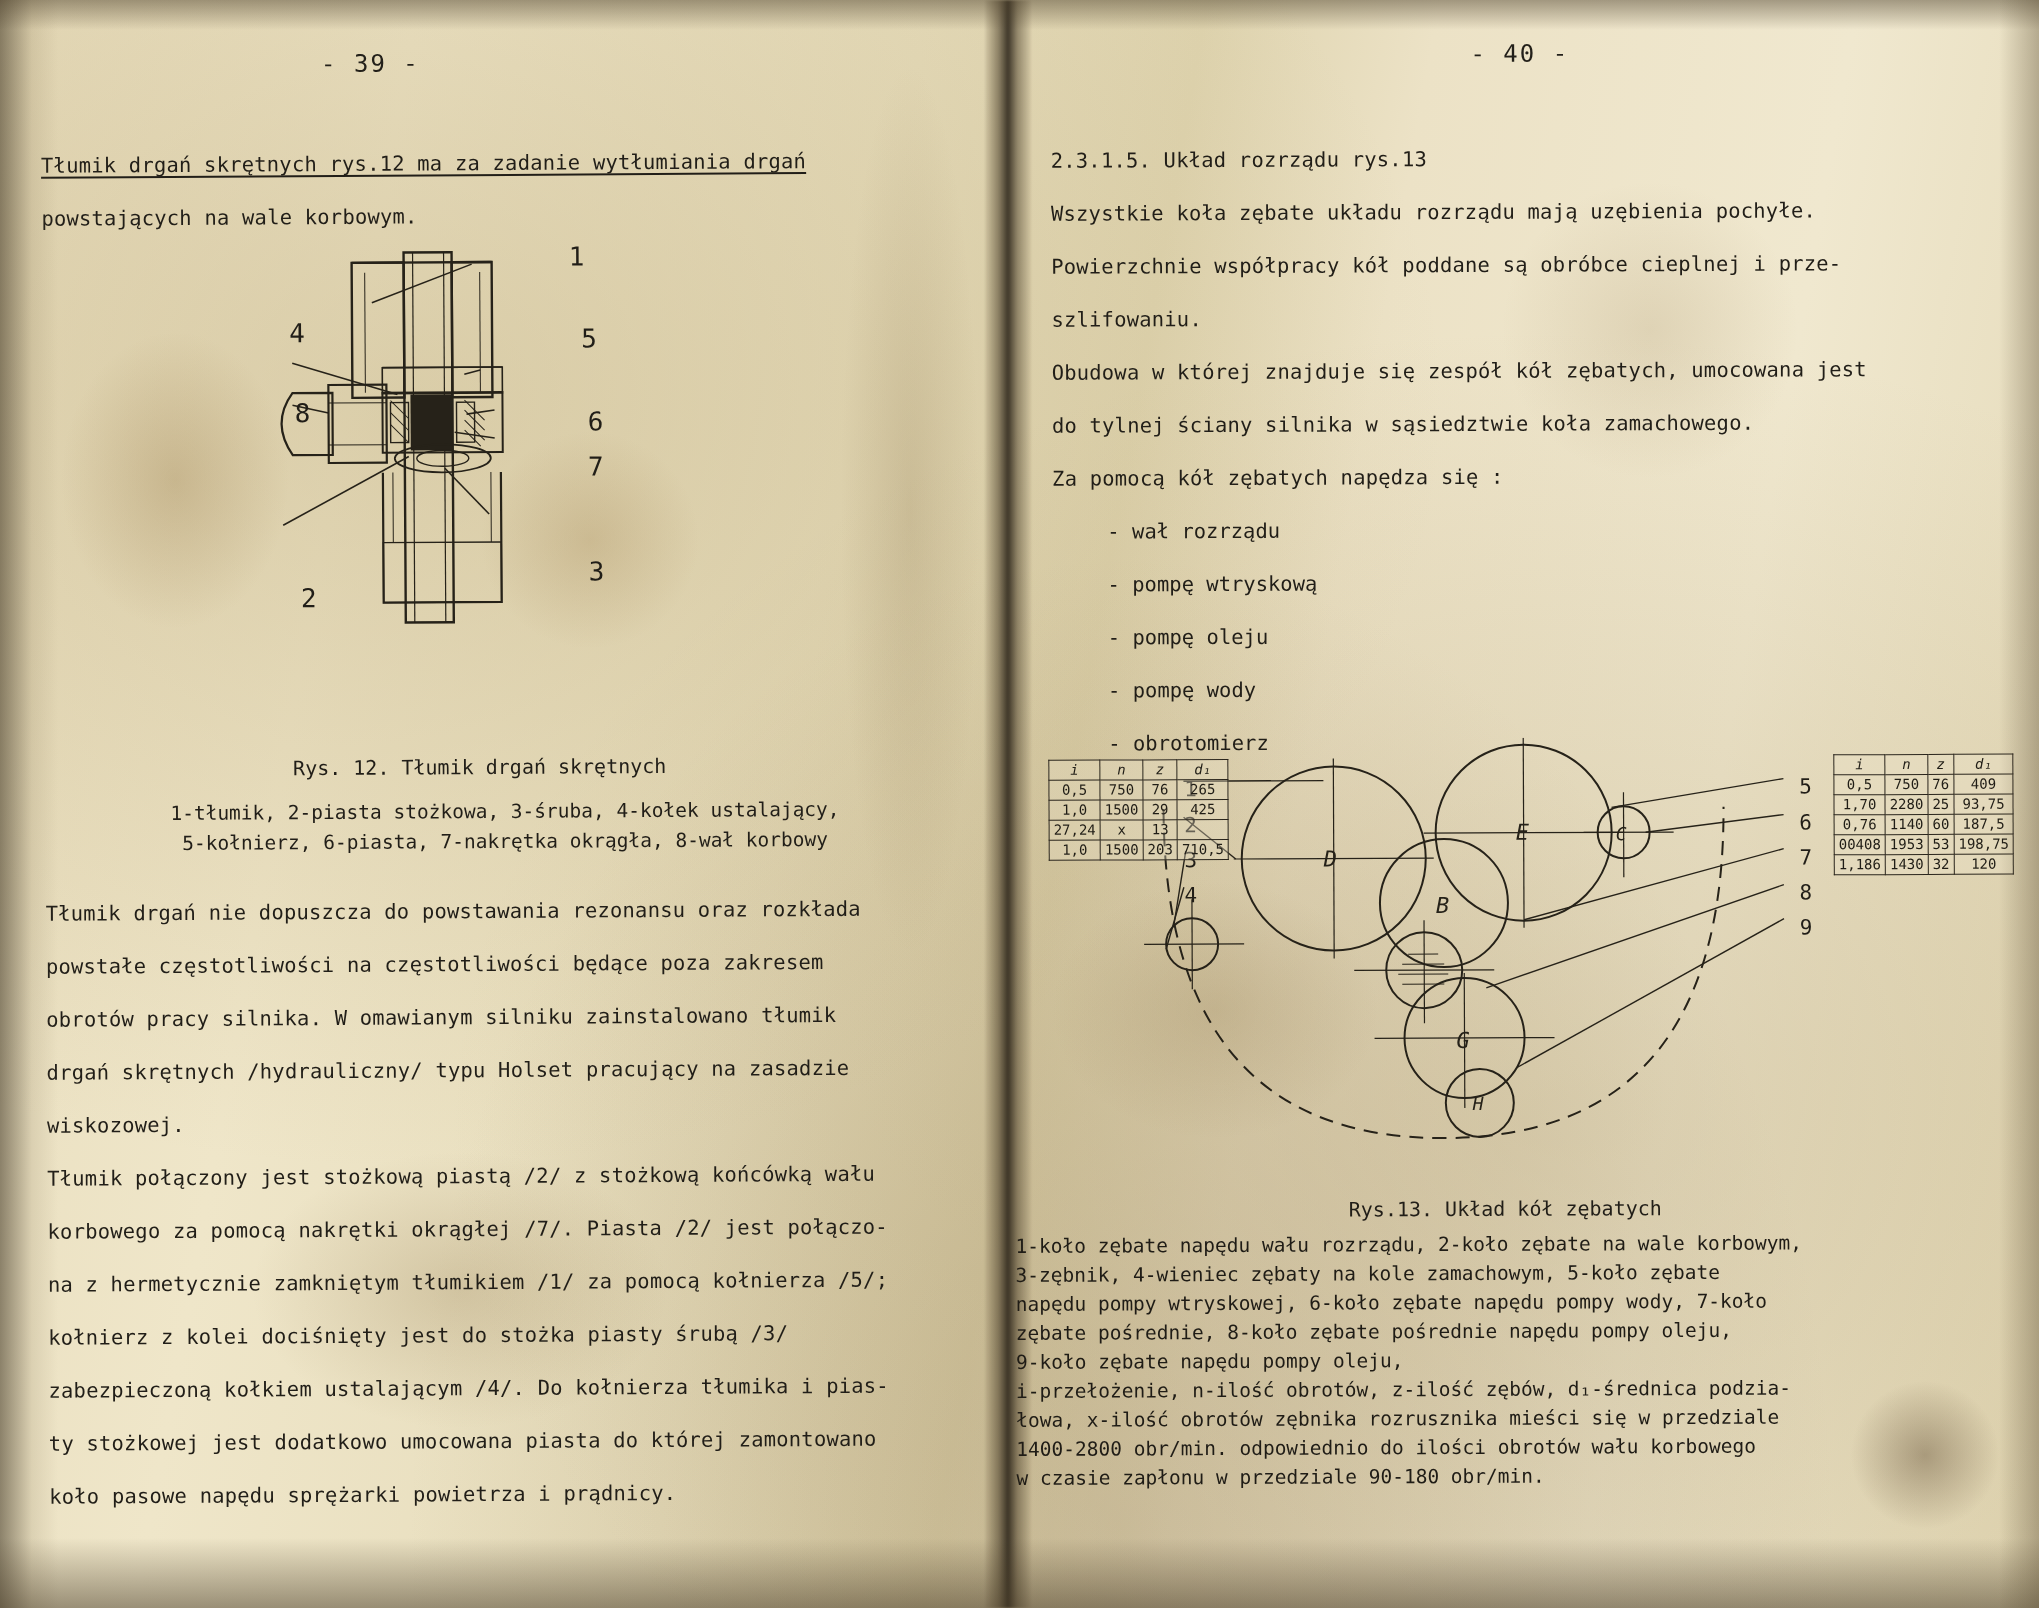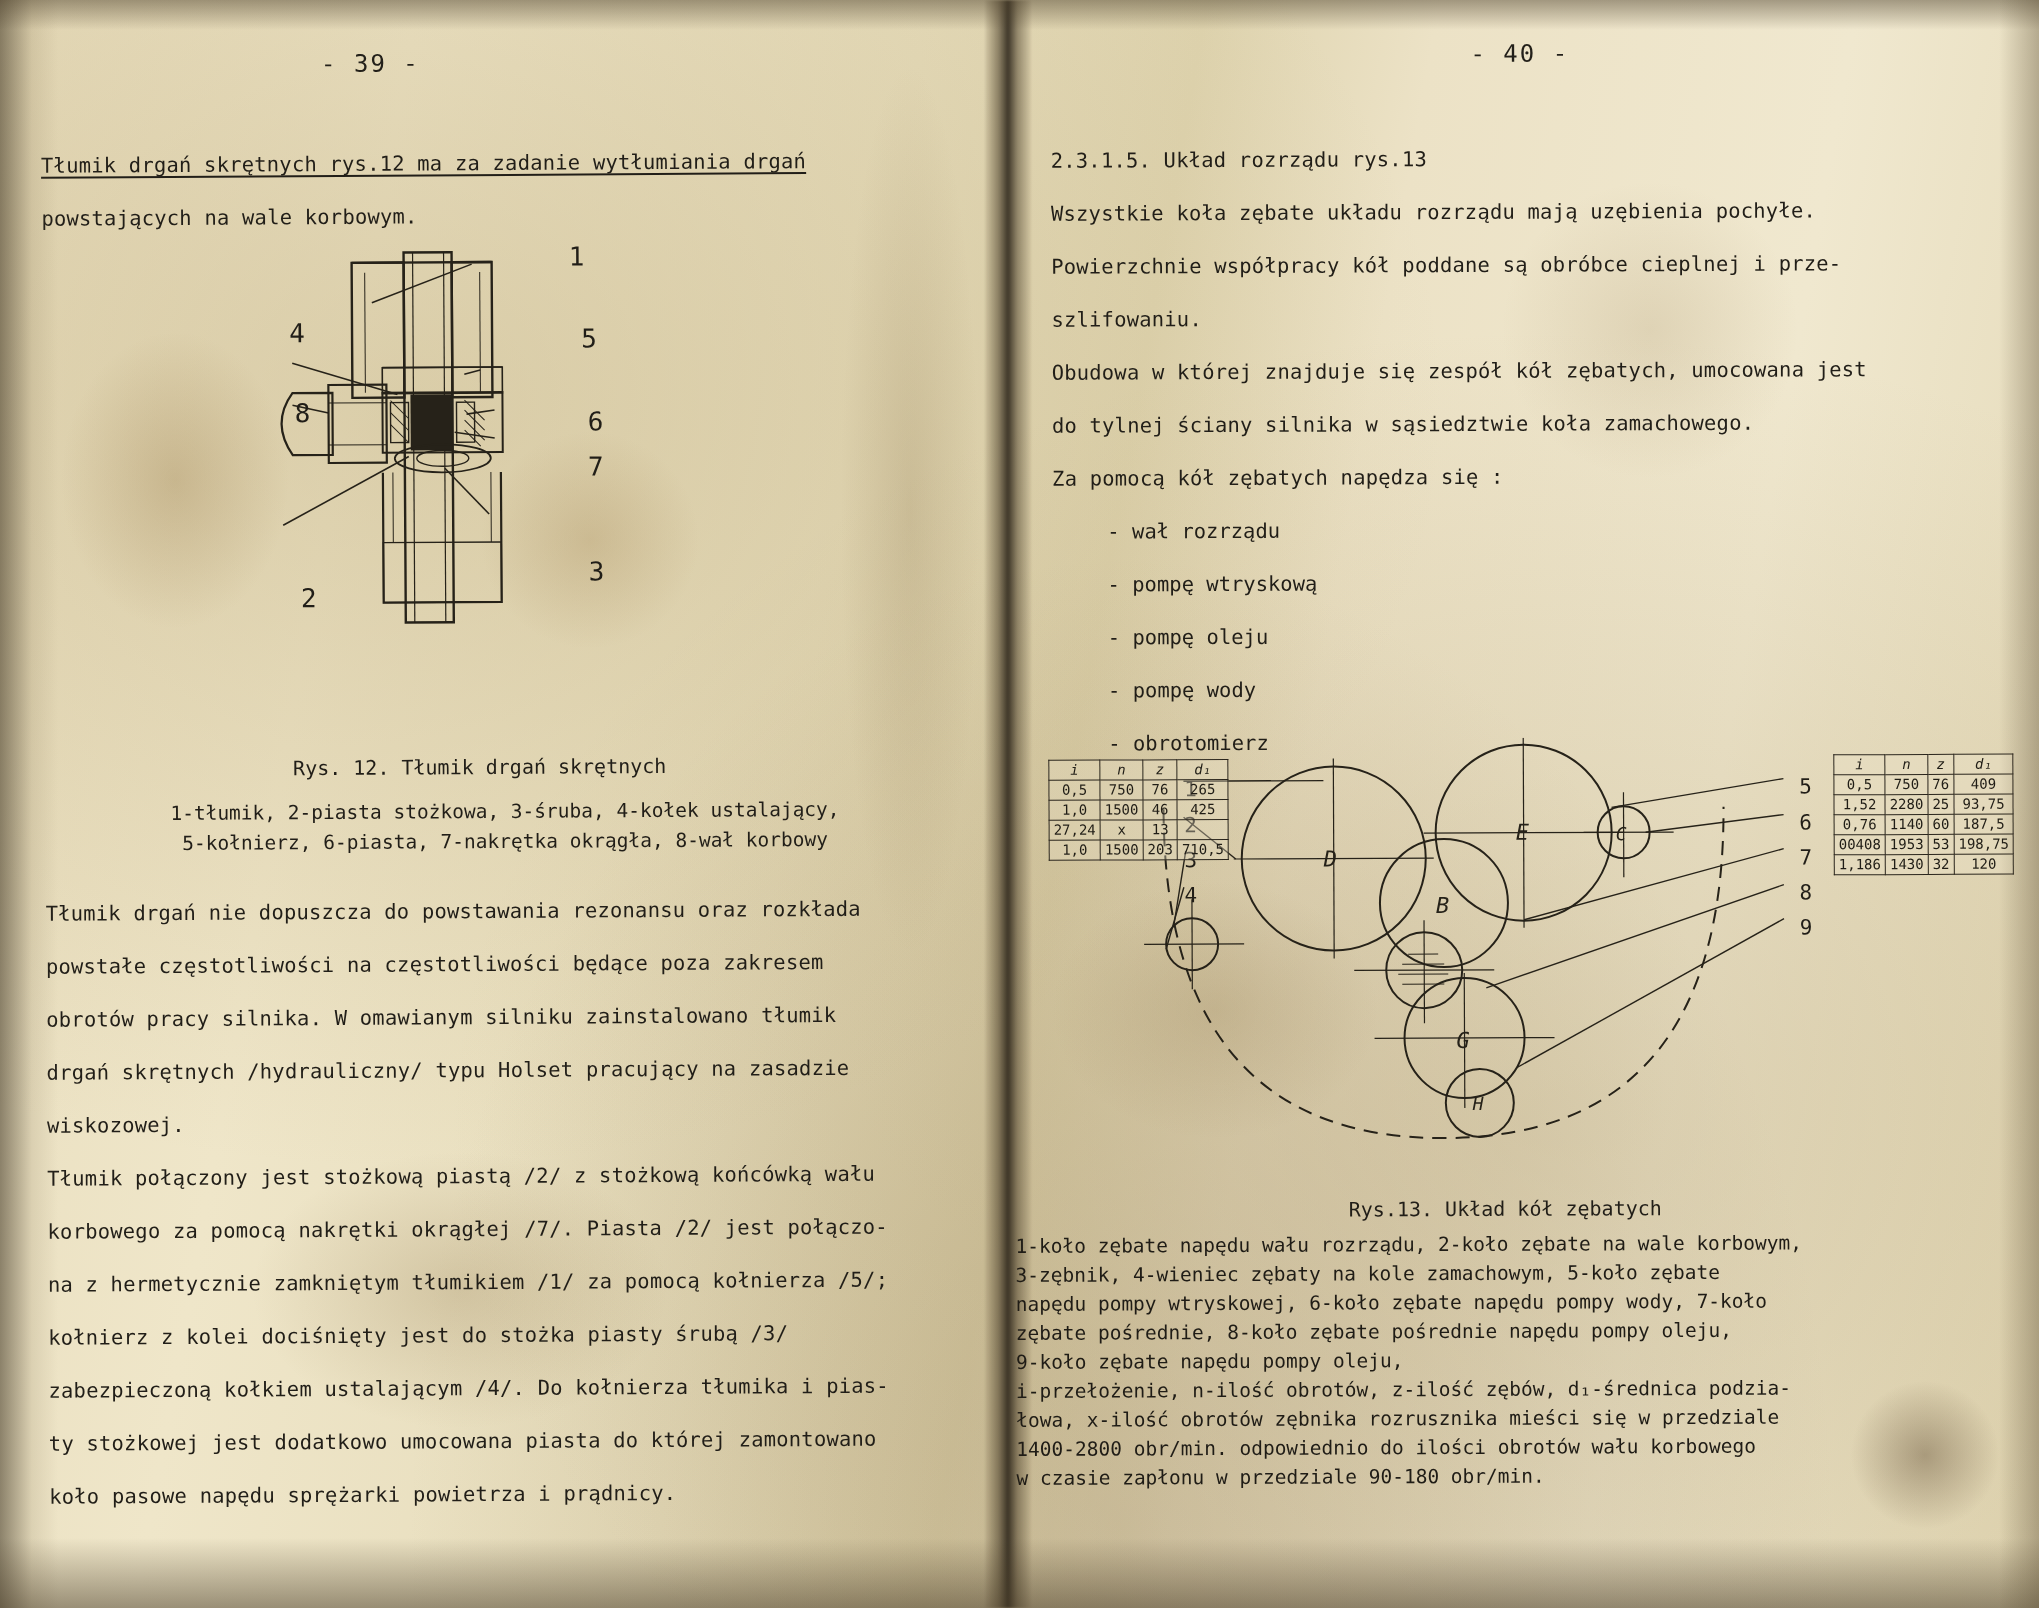--- a/index.html
+++ b/index.html
@@ -330,21 +330,21 @@
         </tr>
         <tr>
           <td>0,5</td>
           <td>750</td>
           <td>76</td>
           <td>265</td>
         </tr>
         <tr>
           <td>1,0</td>
           <td>1500</td>
-          <td>46</td>
+          <td>29</td>
           <td>425</td>
         </tr>
         <tr>
           <td>27,24</td>
           <td>x</td>
           <td>13</td>
           <td>&nbsp;</td>
         </tr>
         <tr>
           <td>1,0</td>
@@ -365,21 +365,21 @@
           <th>z</th>
           <th>d₁</th>
         </tr>
         <tr>
           <td>0,5</td>
           <td>750</td>
           <td>76</td>
           <td>409</td>
         </tr>
         <tr>
-          <td>1,52</td>
+          <td>1,70</td>
           <td>2280</td>
           <td>25</td>
           <td>93,75</td>
         </tr>
         <tr>
           <td>0,76</td>
           <td>1140</td>
           <td>60</td>
           <td>187,5</td>
         </tr>

